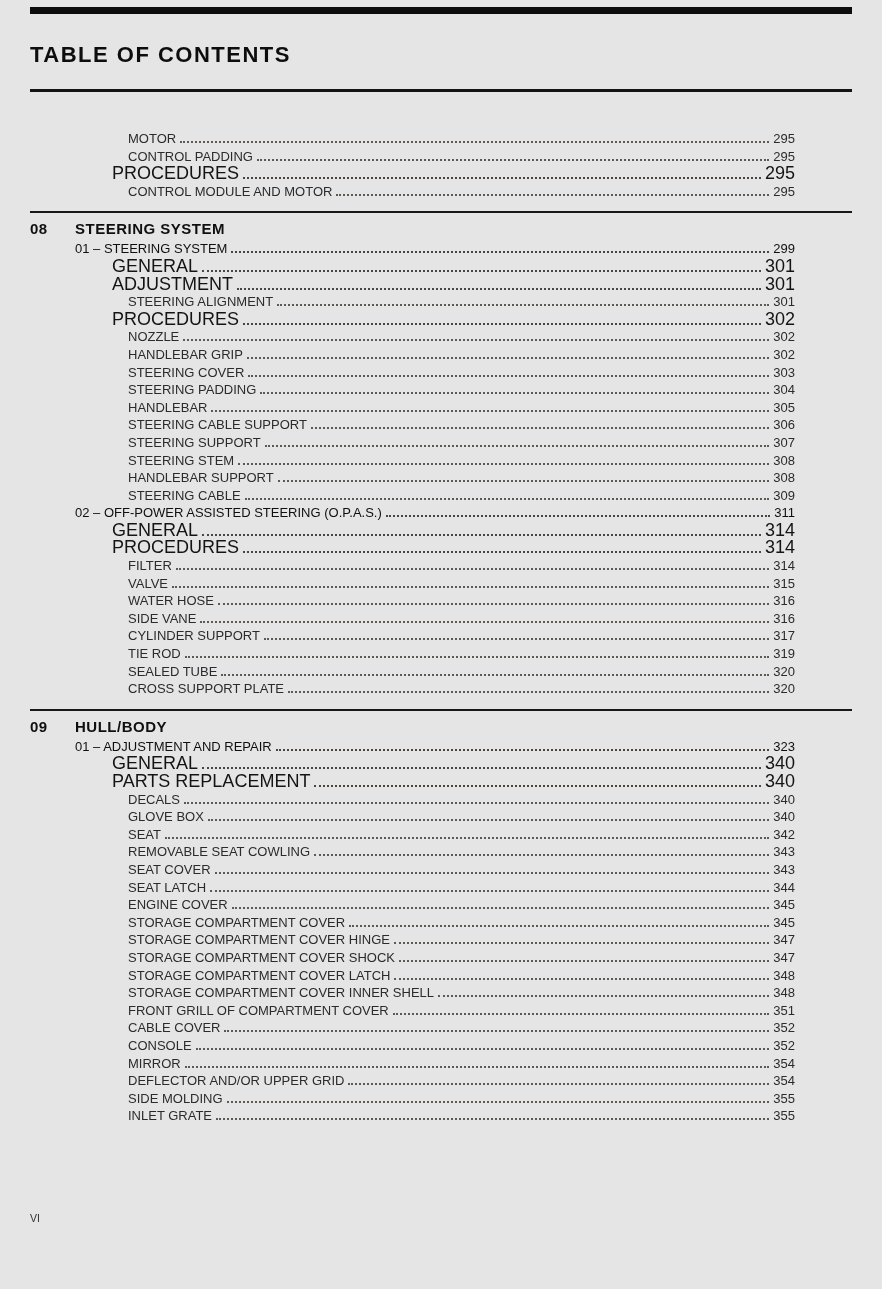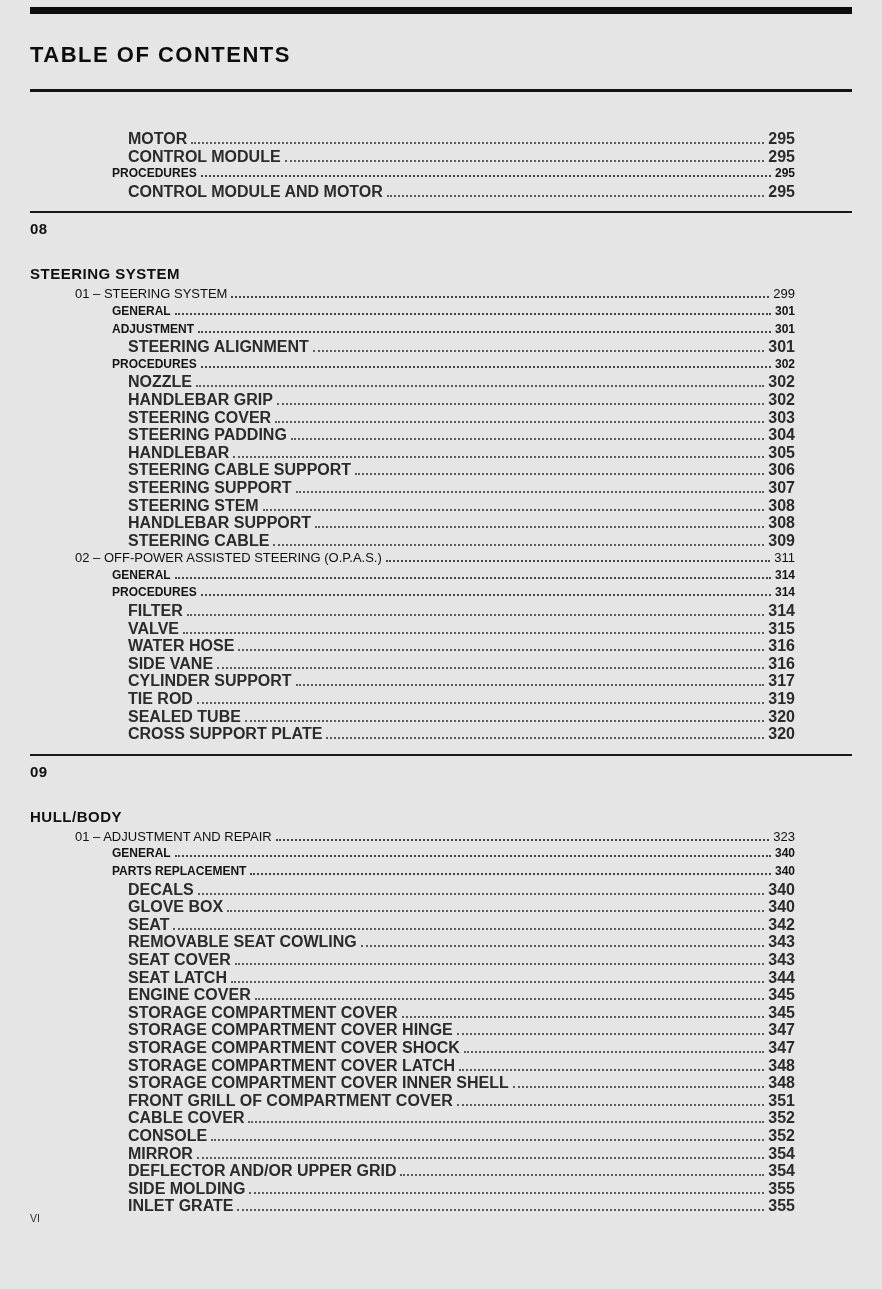--- a/index.html
+++ b/index.html
@@ -51,44 +51,42 @@
   }
 
   .section-header {
     display: flex;
     align-items: baseline;
     margin: 7px 0 3px 0;
     font-size: 15px;
     font-weight: bold;
     color: #0f0f0f;
     letter-spacing: 0.5px;
-    flex-direction: column;
   }
   .sec-num { width: 45px; flex: 0 0 45px; }
 
   .row {
     display: flex;
     align-items: baseline;
     height: 17.6px;
     line-height: 17.6px;
-    font-size: 16px;
+    font-size: 13px;
     white-space: nowrap;
-    font-weight: bold;
   }
   .row .lbl { flex: 0 0 auto; }
   .row .dots {
     flex: 1 1 auto;
     border-bottom: 2px dotted #5d5852;
     margin: 0 4px;
     min-width: 12px;
   }
   .row .pg { flex: 0 0 auto; }
 
   .row.lvl1 { padding-left: 45px; font-weight: normal; font-size: 13px; color: #0f0f0f; }
-  .row.lvl2 { padding-left: 82px; font-weight: bold; font-size: 12px; color: #141414; }
+  .row.lvl2 { padding-left: 82px; font-weight: normal; font-size: 18px; color: #141414; }
   .row.lvl3 { padding-left: 98px; color: #2b2b2b; }
   .row.lvl1 .dots, .row.lvl2 .dots { border-bottom-color: #4a4540; }
 
   .footer-label {
     position: absolute;
     left: 30px; top: 1172px;
     font-size: 10.5px;
     color: #333;
     margin-top: 40px;
   }
@@ -105,21 +103,21 @@
   <div class="section">
 
     <div class="entries">
   <div class="row lvl3">
     <span class="lbl">MOTOR</span>
     <span class="dots"></span>
     <span class="pg">295</span>
   </div>
 
   <div class="row lvl3">
-    <span class="lbl">CONTROL MODULE</span>
+    <span class="lbl">CONTROL PADDING</span>
     <span class="dots"></span>
     <span class="pg">295</span>
   </div>
 
   <div class="row lvl2">
     <span class="lbl">PROCEDURES</span>
     <span class="dots"></span>
     <span class="pg">295</span>
   </div>
 

